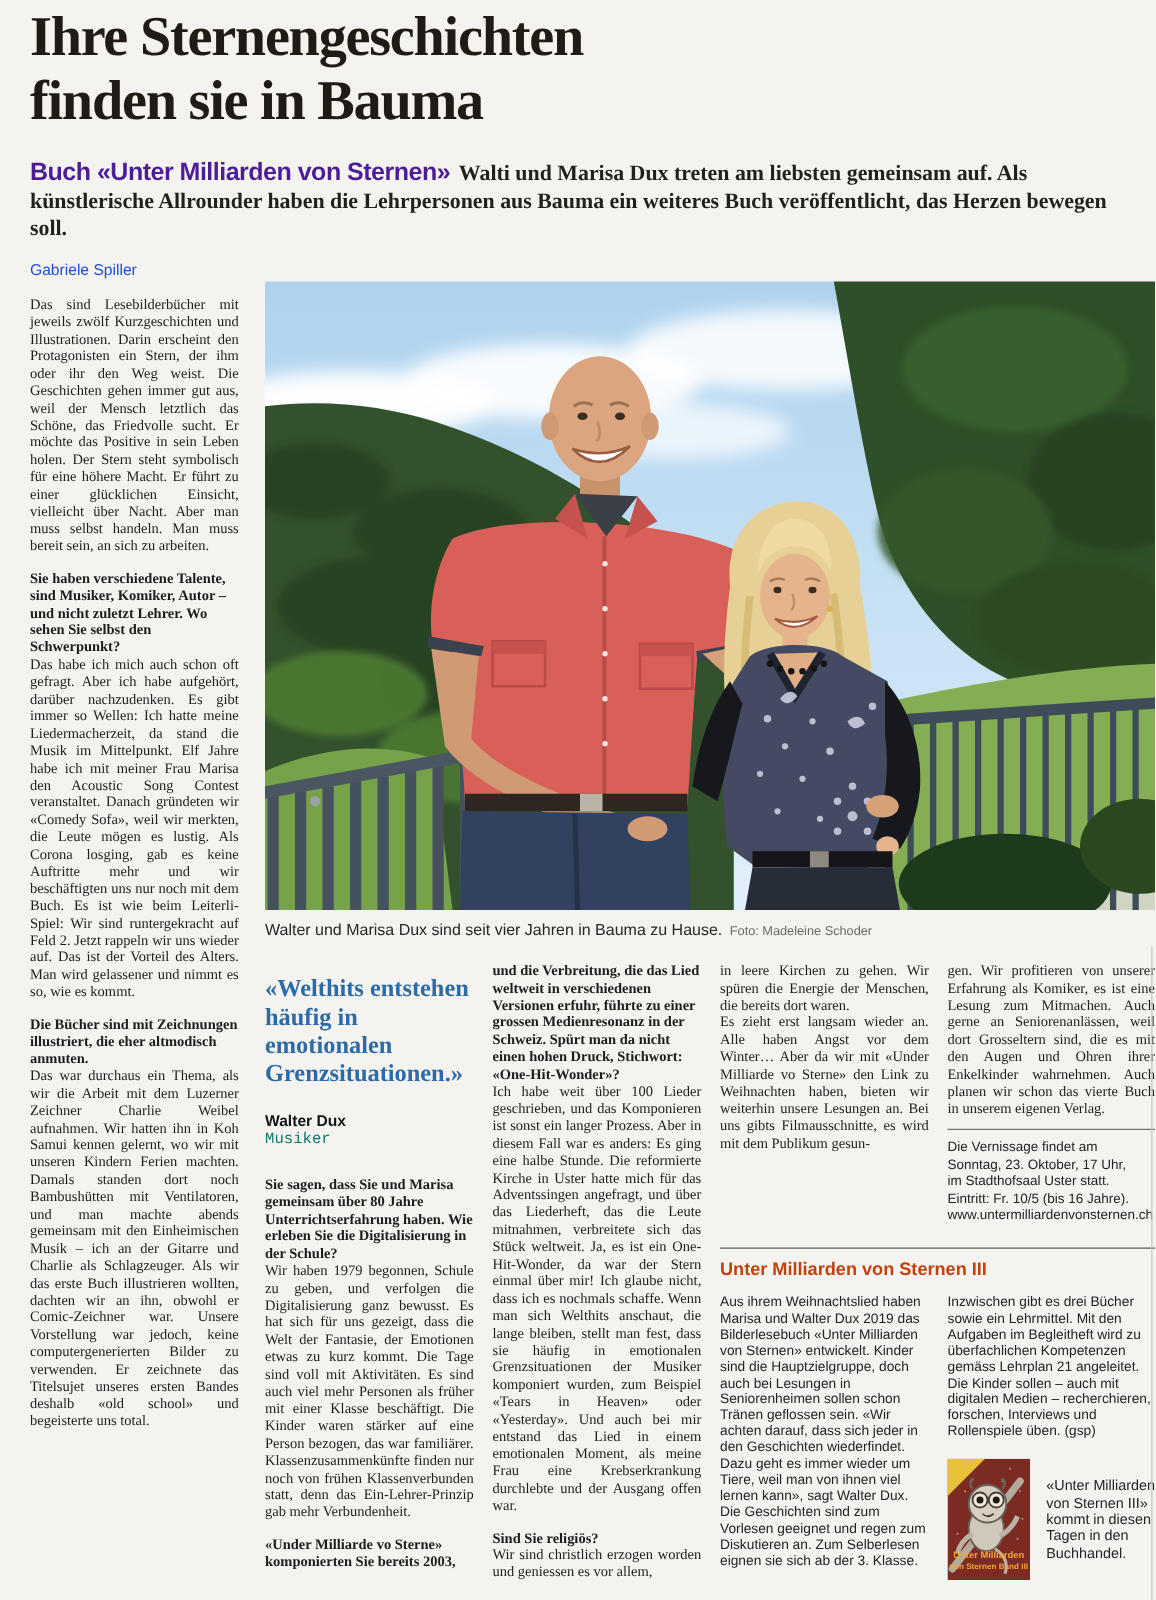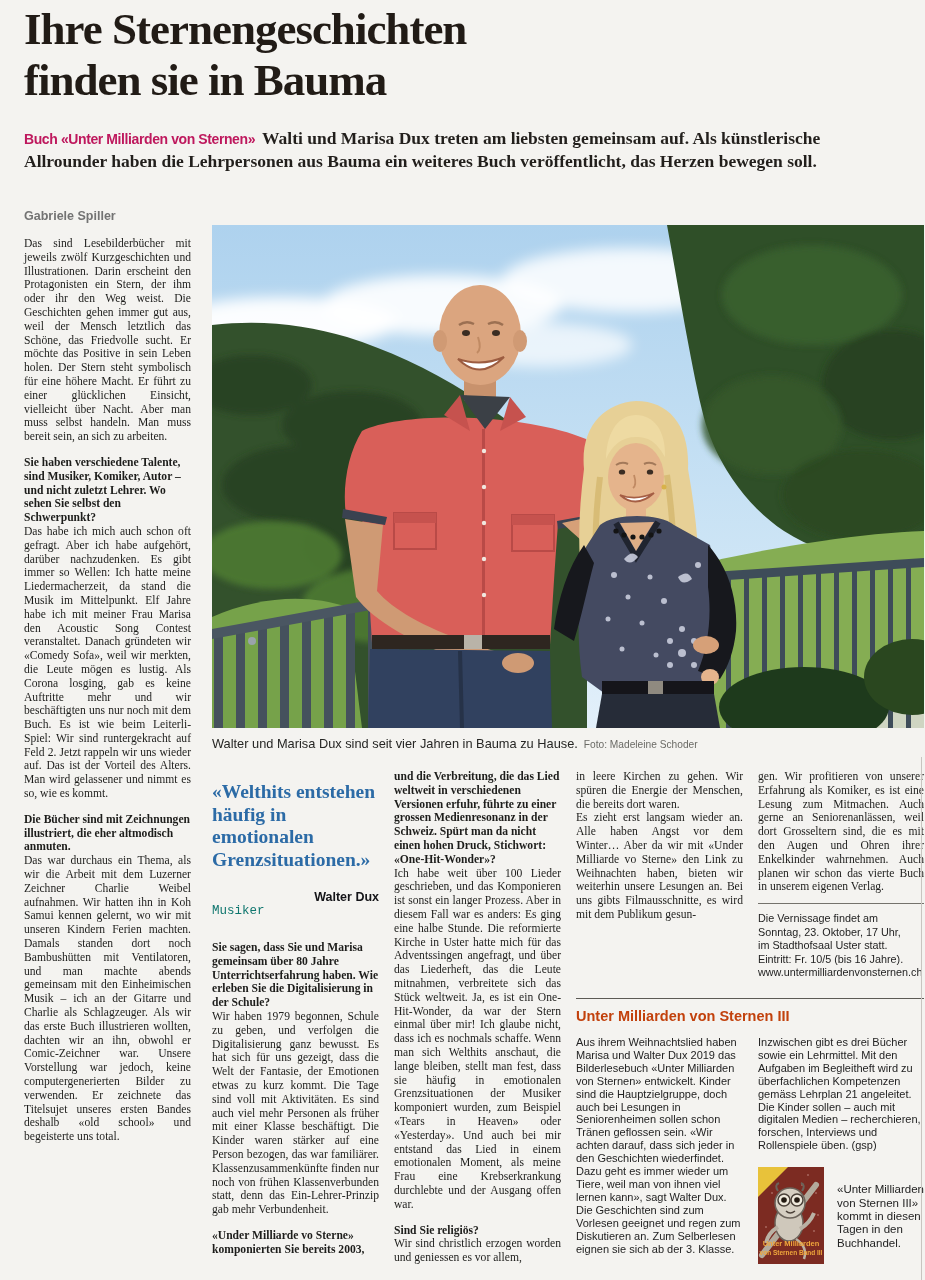--- a/index.html
+++ b/index.html
@@ -5,24 +5,24 @@
   html,body{margin:0;padding:0;background:#e8e6e2;}
   .sheet{position:relative;width:925px;height:1280px;background:#f4f3f0;overflow:hidden;
          font-family:"Liberation Serif",serif;color:#1d1d1b;}
 
   
   .headline{position:absolute;left:24px;top:4px;margin:0;width:870px;
             font-family:"Liberation Serif",serif;font-weight:bold;color:#211b16;
             font-size:45px;line-height:51px;letter-spacing:-1px;}
   .lead{position:absolute;left:24px;top:127px;width:878px;margin:0;
         font-size:17.5px;line-height:22px;font-weight:bold;color:#221f1c;}
-  .kicker{font-family:"Liberation Sans",sans-serif;font-size:14px;font-weight:bold;
-          color:#be185d;letter-spacing:-0.4px;padding-right:7px;text-align:center;}
+  .kicker{font-family:"Liberation Sans",sans-serif;font-size:20px;font-weight:bold;
+          color:#4c1d95;letter-spacing:-0.4px;padding-right:7px;text-align:center;}
   .byline{position:absolute;left:24px;top:209px;
-          font-family:"Liberation Sans",sans-serif;font-weight:bold;font-size:12.5px;color:#737373;}
+          font-family:"Liberation Sans",sans-serif;font-weight:normal;font-size:12.5px;color:#1d4ed8;}
 
   
   .col{position:absolute;width:167px;}
   .col-1{left:24px;top:237px;}
   .col-2{left:212px;top:770px;}
   .col-3{left:394px;top:770px;}
   .col-4{left:576px;top:770px;}
   .col-5{left:758px;top:770px;width:166px;}
   p.q,p.a{margin:0;font-size:11.6px;line-height:13.8px;}
   p.q{font-weight:bold;margin-top:12px;}
@@ -32,21 +32,21 @@
   
   .photo{position:absolute;left:212px;top:225px;width:712px;height:503px;overflow:hidden;}
   .photo svg{display:block;}
   .caption{position:absolute;left:212px;top:736px;width:712px;
            font-family:"Liberation Sans",sans-serif;font-size:12.8px;color:#262624;}
   .credit{font-size:10.2px;color:#6b6b66;margin-left:6px;}
 
   
   .quote{margin:11px 0 0 0;font-size:19.5px;line-height:22.5px;font-weight:bold;color:#2c6ba6;}
   .quote-author{margin-top:19px;font-family:"Liberation Sans",sans-serif;
-                font-weight:bold;font-size:12.5px;color:#141418;text-align:right;}
+                font-weight:bold;font-size:12.5px;color:#141418;}
   .quote-role{font-family:Liberation Mono, monospace;font-size:12.5px;color:#0f766e;}
   .quote-block{margin-bottom:23px;}
 
   
   .rule{height:1px;background:#74726c;border:0;margin:0;}
   .vern-rule{margin:9px 0 8px 0;}
   .vern{font-family:"Liberation Sans",sans-serif;font-size:10.8px;line-height:13.5px;color:#232323;}
   .vern div{white-space:nowrap;}
 
   

